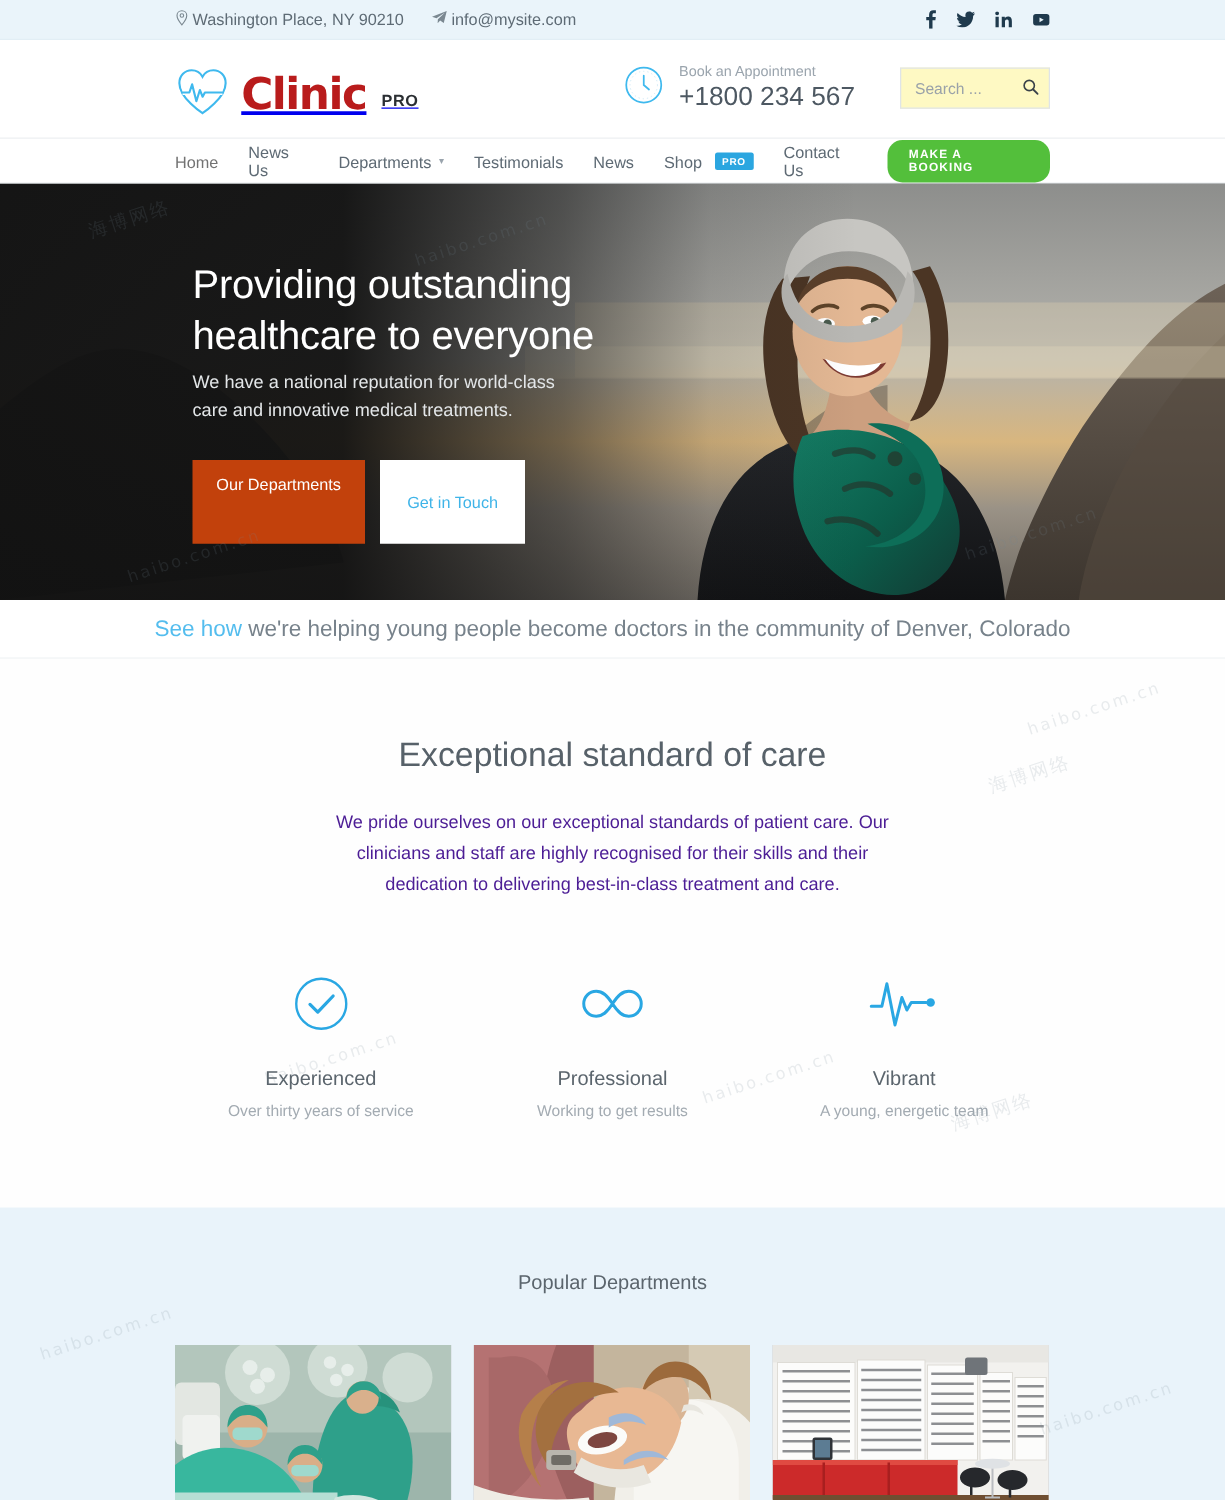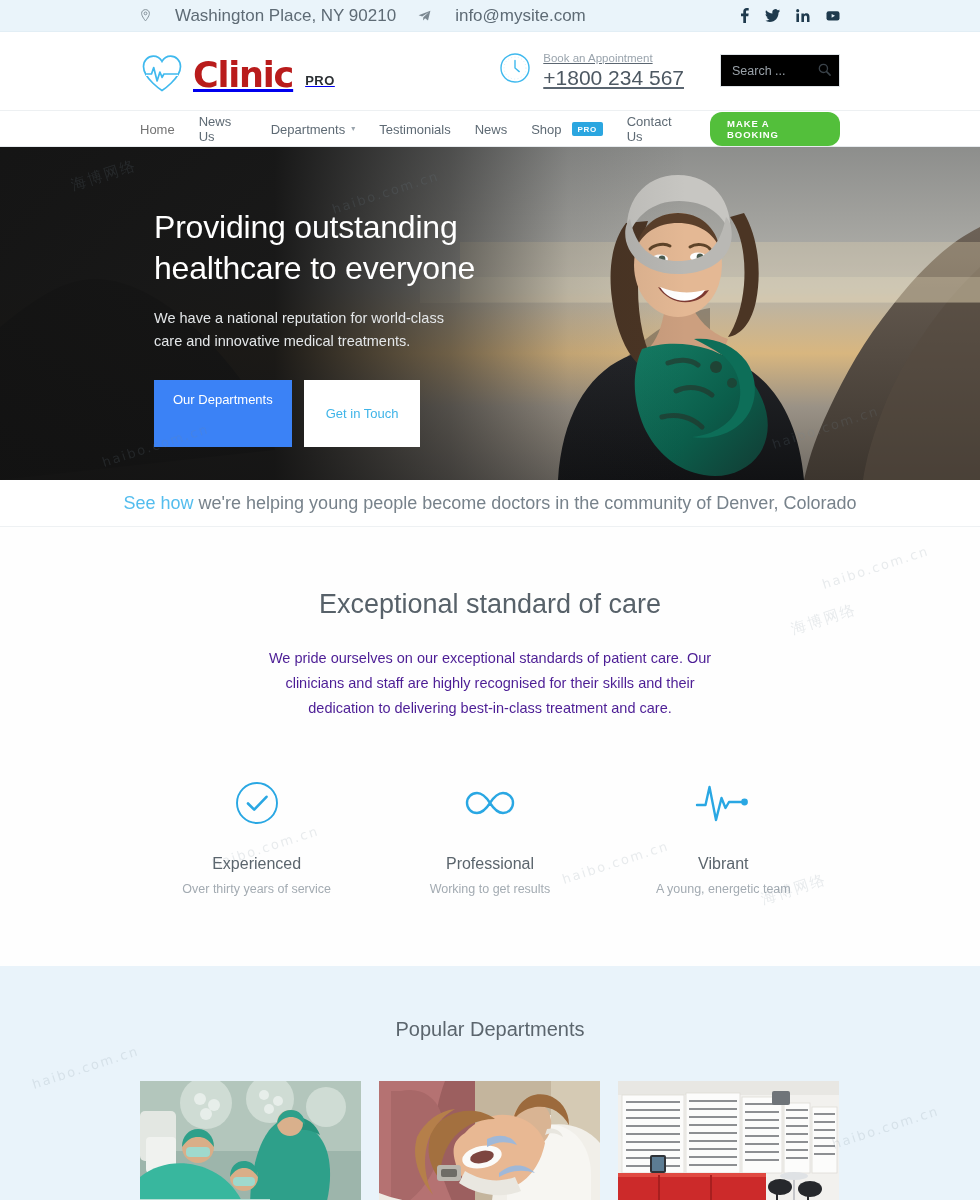--- a/index.html
+++ b/index.html
@@ -24,44 +24,44 @@
     width: 100%;
     border-bottom: 1px solid #e2eef5;
   }
   .topbar .container {
     height: 31px;
     display: flex;
     align-items: center;
     justify-content: space-between;
   }
   .topbar-left { display: flex; align-items: center; gap: 22px; }
-  .topinfo { display: flex; align-items: center; gap: 24px; font-size: 17px; color: #5e6b75; }
+  .topinfo { display: flex; gap: 3px; font-size: 13px; color: #5e6b75; }
   .topinfo svg { display: block; }
   .social { display: flex; align-items: center; gap: 16px; }
   .social a { color: #1f3a4d; display: block; line-height: 0; }
   .social svg { display: block; }
 
   
   .header { background: #fff; height: 78px; }
   .header .container { height: 78px; display: flex; align-items: center; }
   .logo { display: flex; align-items: baseline; gap: 9px; }
   .logo-mark { width: 44px; height: 40px; position: relative; top: 6px; }
   .logo-text { font-size: 35px; font-weight: bold; color: #b91c1c; letter-spacing: -1.2px; font-family: "DejaVu Sans", sans-serif; }
   .logo-pro { font-size: 13px; font-weight: bold; color: #2b2f33; letter-spacing: 0.5px; margin-left: 3px; position: relative; top: -2px; }
 
   .header-right { margin-left: auto; display: flex; align-items: center; gap: 36px; }
-  .appt { display: flex; gap: 12px; text-decoration: underline; }
+  .appt { display: flex; align-items: center; gap: 12px; }
   .appt-txt { line-height: 1.15; }
   .appt-label { font-size: 11.5px; color: #9aa4ad; display: block; }
   .appt-phone { font-size: 21px; color: #4d5862; display: block; margin-top: 1px; }
 
   .searchbox {
     width: 120px; height: 33px;
     border: 1px solid #dfe4e8;
-    background: #000000;
+    background: #fef9c3;
     display: flex; align-items: center;
     padding: 0 9px;
     position: relative;
   }
   .searchbox input {
     border: 0; outline: 0; width: 100%;
     font-size: 12.5px; color: #7b848c;
     font-family: "Liberation Sans", sans-serif;
     background: transparent;
   }
@@ -101,26 +101,26 @@
   .hero { position: relative; height: 333px; overflow: hidden; background: #1b1b1b; }
   .hero-photo { position: absolute; inset: 0; }
   .hero-overlay {
     position: absolute; inset: 0;
     background: linear-gradient(to right, rgba(17,17,17,0.97) 0%, rgba(17,17,17,0.95) 28%, rgba(25,25,25,0.55) 46%, rgba(30,30,30,0.12) 58%, rgba(0,0,0,0) 70%);
   }
   .hero .container { position: relative; height: 333px; }
   .hero-inner { position: absolute; left: 14px; top: 60px; width: 400px; }
   .hero-title {
     font-size: 32px; line-height: 1.28; color: #ffffff; font-weight: normal;
-    margin: 0 0 18px 0; letter-spacing: -0.2px;
+    margin: 0 0 6px 0; letter-spacing: -0.2px;
   }
   .hero-sub { font-size: 14.5px; line-height: 1.62; color: #e3e6e8; margin: 0 0 26px 0; }
   .hero-btns { display: flex; gap: 12px; }
   .btn-primary {
-    background: #3b82f6; color: #fff; font-size: 13px;
+    background: #c2410c; color: #fff; font-size: 13px;
     padding: 12px 19px; text-decoration: none; display: inline-block;
     border: 0; cursor: pointer; font-family: "Liberation Sans", sans-serif;
   }
   .btn-ghost {
     background: #fff; color: #3fb4e8; font-size: 13px;
     padding: 26px 22px; text-decoration: none; display: inline-block;
     border: 0; cursor: pointer; font-family: "Liberation Sans", sans-serif;
   }
 
   
@@ -144,21 +144,21 @@
   }
   .features { display: flex; margin-top: 58px; }
   .feature { flex: 1; text-align: center; }
   .feature-icon { height: 48px; display: flex; align-items: center; justify-content: center; margin-bottom: 28px; }
   .feature h3 { font-size: 16px; font-weight: normal; color: #5b656d; margin: 0 0 9px 0; }
   .feature p { font-size: 12.5px; color: #a3abb2; margin: 0; }
 
   
   .departments { background: #e9f3fa; padding: 52px 0 40px; }
   .departments h2 {
-    font-size: 20px; font-weight: normal; color: #5b656d;
+    font-size: 16px; font-weight: normal; color: #5b656d;
     text-align: center; margin: 0 0 40px 0;
   }
   .dept-grid { display: flex; gap: 18px; }
   .dept-card { width: 221px; height: 145px; overflow: hidden; position: relative; background: #ccc; }
   .dept-card svg { display: block; width: 100%; height: 100%; }
 
   .wm { position: absolute; pointer-events: none; user-select: none;
         color: rgba(120,135,148,0.16); font-size: 15px; letter-spacing: 2px;
         font-family: "DejaVu Sans", sans-serif; white-space: nowrap; }
 </style>

